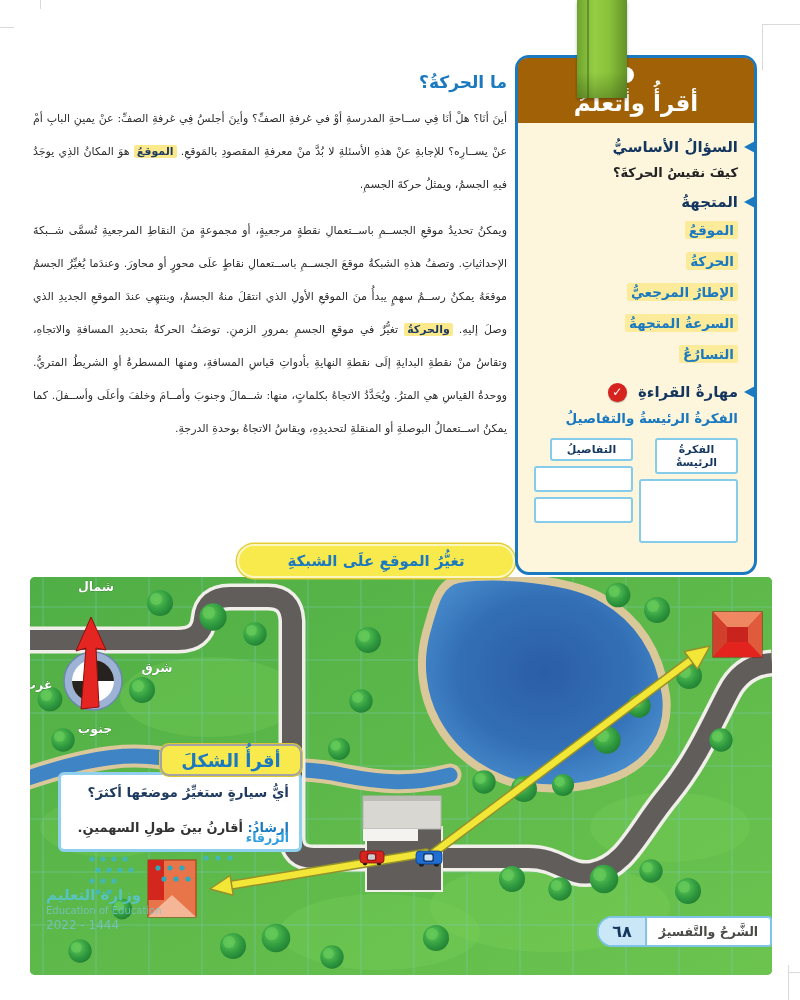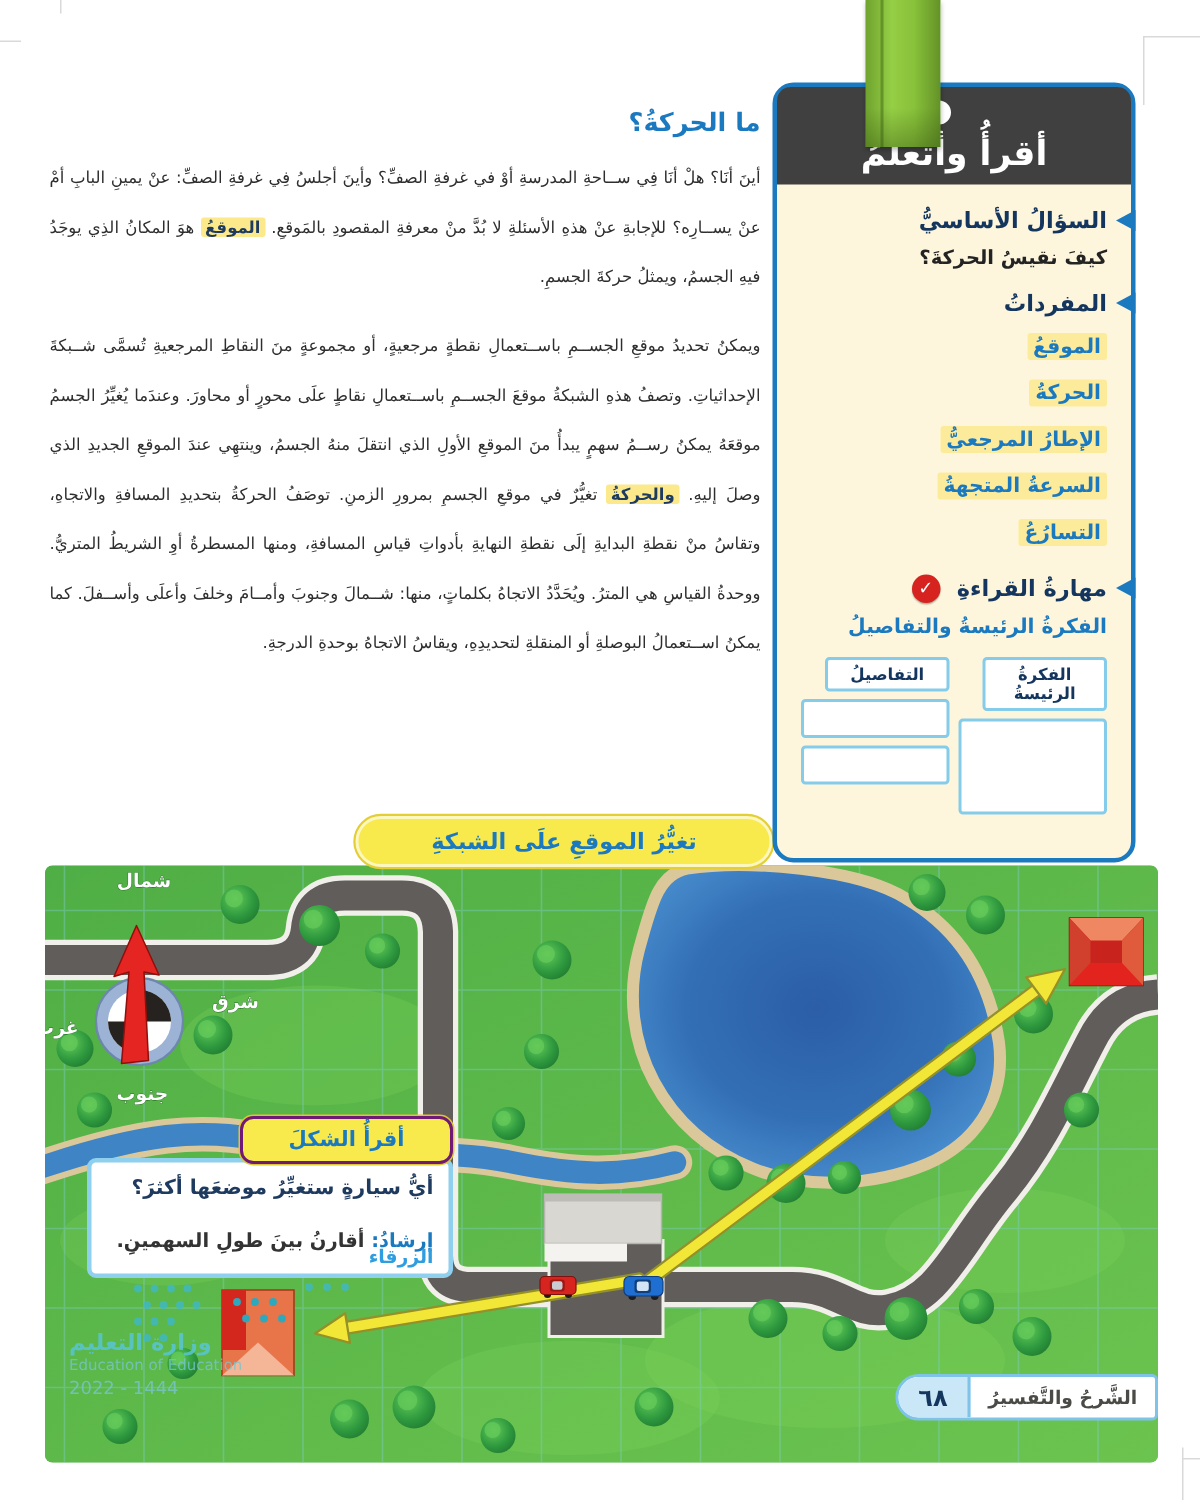--- a/index.html
+++ b/index.html
@@ -10,21 +10,21 @@
   
   .mark{position:absolute;background:#d9d9d9;}
   
   .main-col{position:absolute;left:33px;top:72px;width:474px;direction:rtl;text-align:right;}
   .lesson-title{font-size:17px;color:#1b79c0;font-weight:bold;margin:0 0 10px;}
   .para{font-size:11px;line-height:33px;text-align:justify;color:#2e2e2e;margin:0 0 13px;}
   .hl{background:#fce98c;color:#1e3a5f;font-weight:bold;padding:0 3px;border-radius:2px;}
   
   .card{position:absolute;left:515px;top:55px;width:242px;height:520px;background:#fdf6dd;
         border:3px solid #1b79c0;border-radius:14px;box-sizing:border-box;z-index:4;}
-  .card-header{height:58px;background:#404040;border-radius:9px 9px 0 0;display:flex;
+  .card-header{height:58px;background:#a16207;border-radius:9px 9px 0 0;display:flex;
         align-items:flex-end;justify-content:center;padding-bottom:7px;color:#fff;
         font-size:23px;font-weight:bold;position:relative;}
   .slot{position:absolute;left:66px;top:9px;width:50px;height:16px;background:#fff;border-radius:9px;}
   .ribbon{position:absolute;left:577px;top:0;width:50px;height:98px;z-index:5;
         background:linear-gradient(90deg,#6fa32e,#95cf45 35%,#88c13a 65%,#639227);
         box-shadow:0 2px 3px rgba(0,0,0,.28);}
   .ribbon-seam{position:absolute;left:10px;top:0;width:2px;height:100%;background:rgba(70,110,25,.55);}
   .ribbon-shade{position:absolute;left:0;bottom:0;width:100%;height:26px;
         background:linear-gradient(180deg,transparent,rgba(55,85,18,.4));}
   .card-body{padding:15px 16px 0;direction:rtl;text-align:right;position:relative;}
@@ -49,22 +49,22 @@
   
   .pill{position:absolute;left:237px;top:544px;width:278px;height:34px;background:#f8e94d;
         border:2px solid #fcf6bf;box-shadow:0 0 0 1.5px #e3cf35;border-radius:17px;
         display:flex;align-items:center;justify-content:center;color:#1b79c0;
         font-weight:bold;font-size:15px;z-index:3;box-sizing:border-box;}
   
   .map{position:absolute;left:30px;top:577px;width:742px;height:398px;border-radius:5px;
         overflow:hidden;z-index:1;background:#57b44a;}
   
   .rf-tab{position:absolute;left:160px;top:744px;width:142px;height:32px;background:#f8e94d;
-        border:2px solid #701a75;box-shadow:0 0 0 1px #ddc832;border-radius:9px;display:flex;
-        align-items:center;justify-content:center;color:#1b79c0;font-weight:bold;font-size:14px;
+        border:2px solid #a3a3a3;box-shadow:0 0 0 1px #ddc832;border-radius:9px;display:flex;
+        align-items:center;justify-content:center;color:#1b79c0;font-weight:bold;font-size:18px;
         z-index:3;box-sizing:border-box;}
   .rf-box{position:absolute;left:58px;top:772px;width:244px;height:80px;background:#fff;
         border:3px solid #8fd0ee;border-radius:6px;z-index:2;box-sizing:border-box;
         padding:9px 10px 4px;direction:rtl;text-align:right;}
   .rf-q{font-size:13.5px;font-weight:bold;color:#1e3a5f;margin-bottom:20px;}
   .rf-hint{font-size:13px;color:#333;font-weight:bold;}
   .rf-hint .lbl{color:#1b79c0;}
   .rf-ans{color:#2f9ee0;font-size:12.5px;position:relative;top:-5px;font-weight:bold;}
   
   .footer{position:absolute;left:597px;top:916px;width:175px;height:31px;background:#fff;
@@ -104,21 +104,21 @@
     <span>أقرأُ وأتعلمُ</span>
   </div>
   <div class="card-body">
     <div class="sec">
       <span class="tri"></span>
       <span>السؤالُ الأساسيُّ</span>
     </div>
     <div class="eq">كيفَ نقيسُ الحركةَ؟</div>
     <div class="sec">
       <span class="tri"></span>
-      <span>المفرداتُ</span>
+      <span>المتجهةُ</span>
     </div>
     <div class="vocab-item"><span>الموقعُ</span></div>
     <div class="vocab-item"><span>الحركةُ</span></div>
     <div class="vocab-item"><span>الإطارُ المرجعيُّ</span></div>
     <div class="vocab-item"><span>السرعةُ المتجهةُ</span></div>
     <div class="vocab-item"><span>التسارُعُ</span></div>
     <div class="skill-row">
       <span class="tri"></span>
       <span>مهارةُ القراءةِ</span>
       <span class="check">✓</span>

